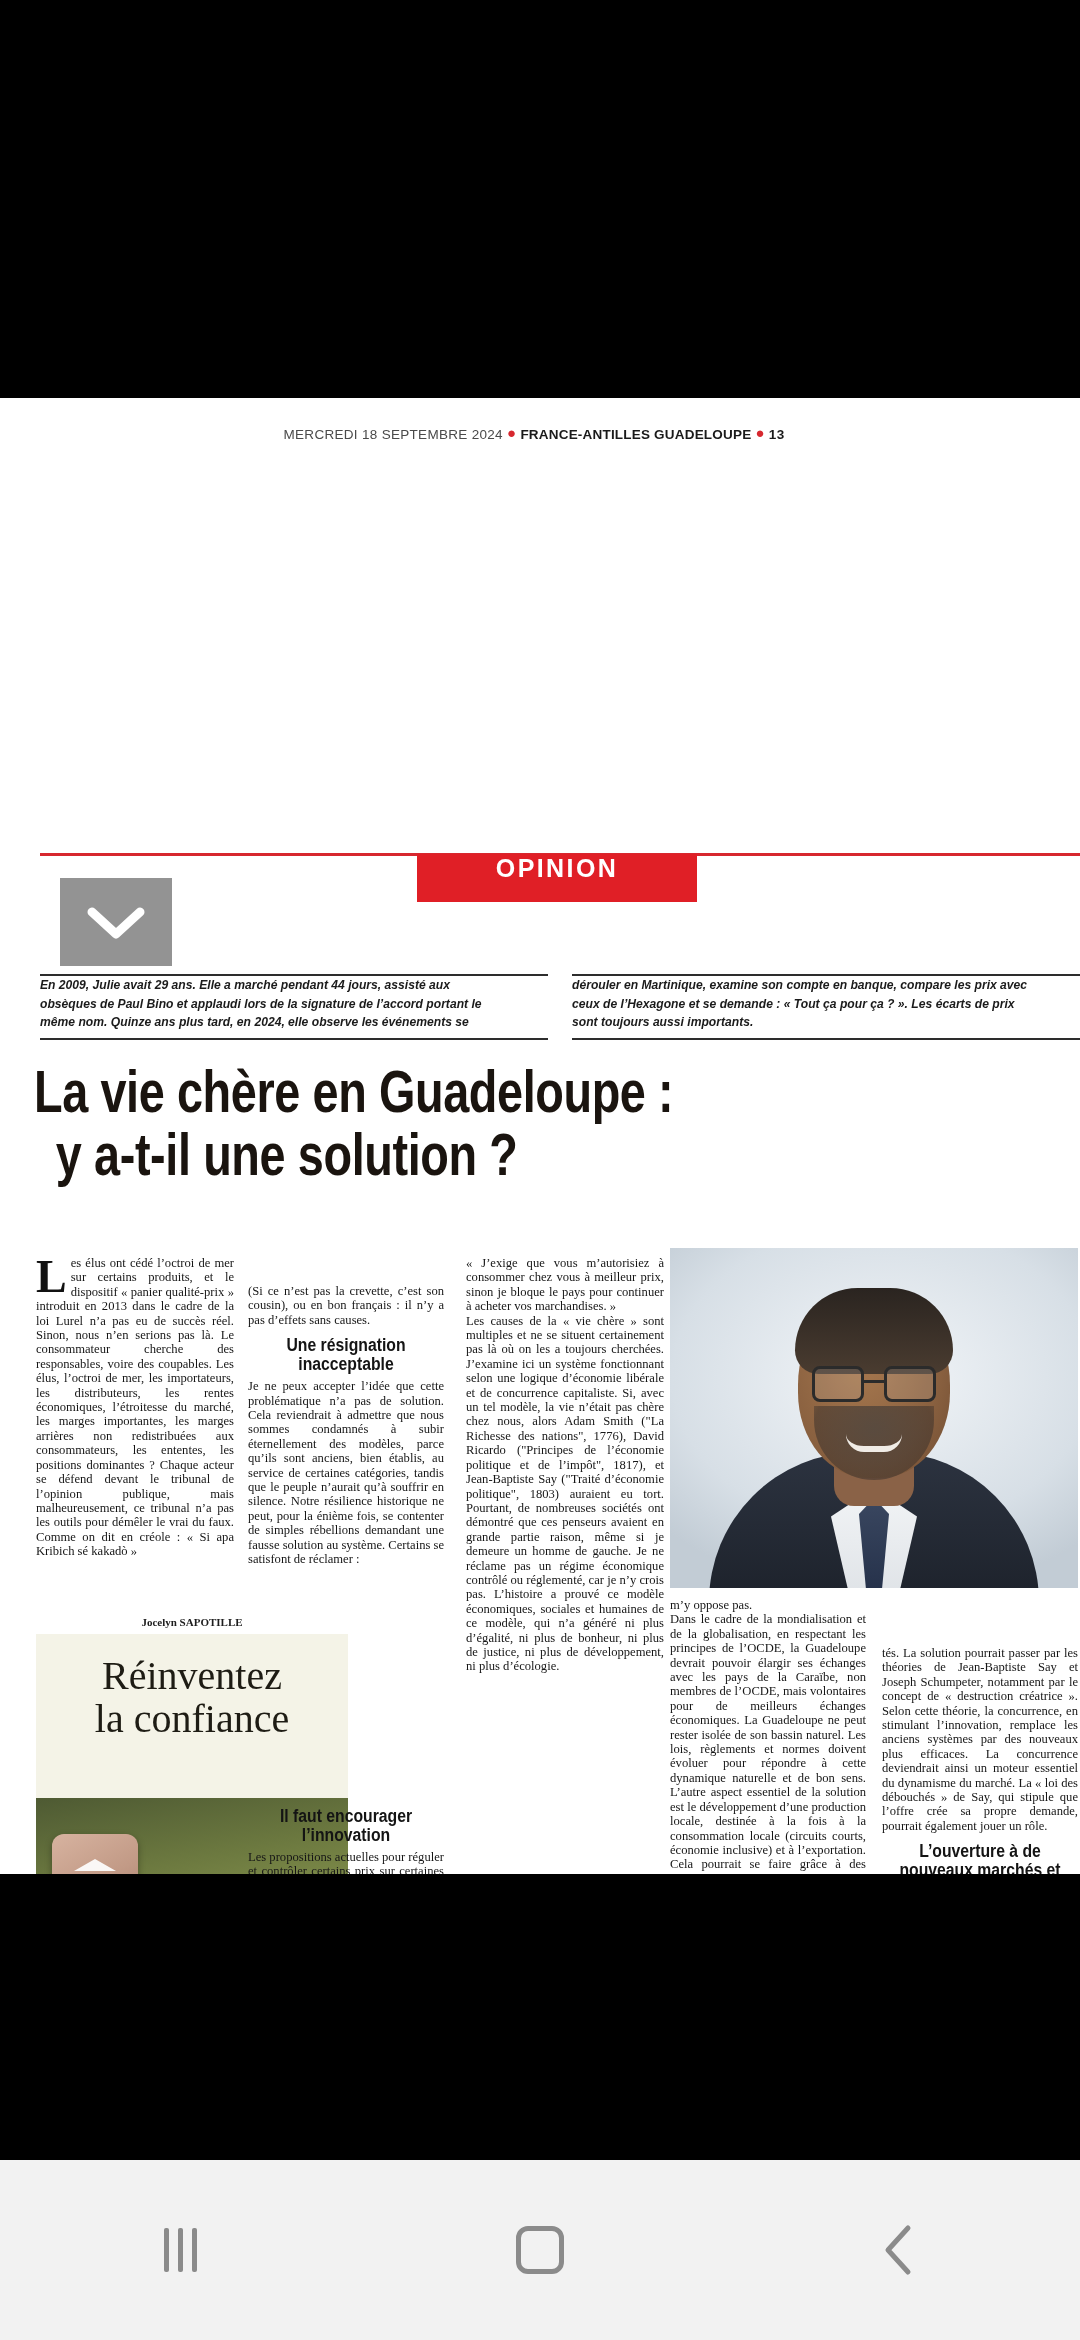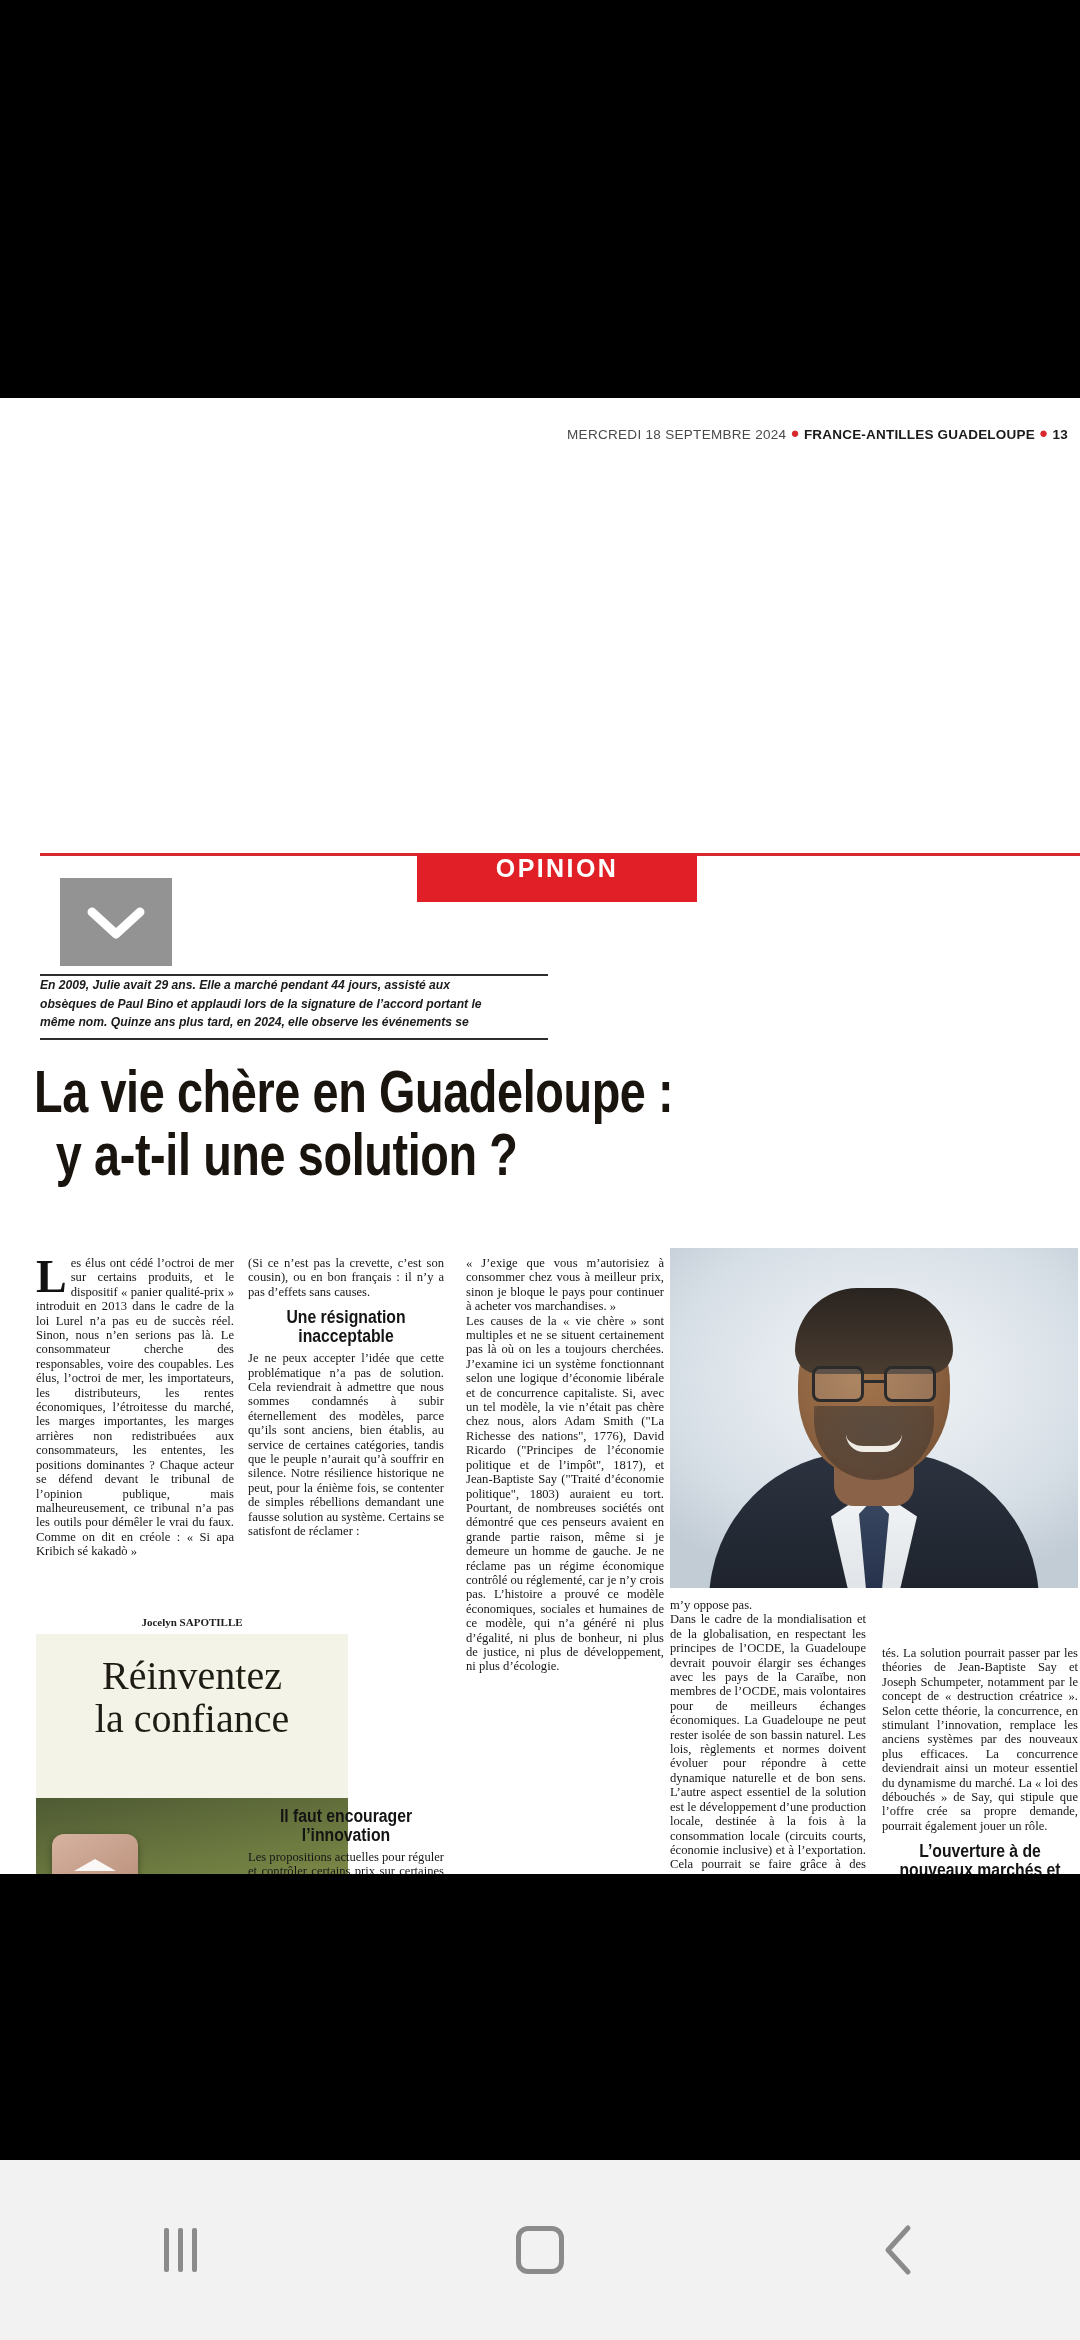--- a/index.html
+++ b/index.html
@@ -15,21 +15,21 @@
   #page {
     position: absolute;
     left: 0; top: 398px;
     width: 1080px; height: 1476px;
     background: #ffffff;
   }
 
   
   .masthead {
     position: absolute; left: 0; top: 26px; width: 1080px;
-    text-align: right; padding-right: 12px;
+    text-align: center; padding-right: 12px;
     font-size: 13.5px; letter-spacing: .3px; color: #2a2a2a;
     white-space: nowrap;
   }
   .masthead .mh-date { font-weight: 400; color: #4a4a4a; }
   .masthead .mh-dot { color: #d7282f; font-size: 15px; vertical-align: 1px; }
   .masthead .mh-title { font-weight: 700; color: #1a1a1a; letter-spacing: .2px; }
   .masthead .mh-page { font-weight: 700; color: #1a1a1a; }
 
   .rule-red {
     position: absolute; left: 40px; top: 455px; width: 1040px; height: 3px;
@@ -95,21 +95,21 @@
     font-size: 12.6px;
     line-height: 14.4px;
     text-align: justify;
     color: #161616;
     -webkit-hyphens: auto; hyphens: auto;
   }
   .col p { margin: 0; text-indent: 0; }
   .col p + p { margin-top: 0; }
 
   #col1 { left: 36px;  top: 858px; width: 198px; }
-  #col2 { left: 248px; top: 858px; width: 196px; }
+  #col2 { left: 248px; top: 886px; width: 196px; }
   #col3 { left: 458px; top: 858px; width: 198px; margin-left: 8px; }
   #col4b { left: 670px; top: 1160px; width: 196px; }
   #col5b { left: 882px; top: 1160px; width: 196px; }
 
   .drop {
     float: left;
     font-family: "Liberation Serif", serif;
     font-weight: 700;
     font-size: 46px;
     line-height: 38px;
@@ -288,20 +288,23 @@
     </div>
 
     <div class="rule-red"></div>
 
     <div class="opinion-tab">
       <span>OPINION</span>
     </div>
 
     <div class="chapo" id="chapo-left">
       <p>En 2009, Julie avait 29 ans. Elle a marché pendant 44 jours, assisté aux obsèques de Paul Bino et applaudi lors de la signature de l’accord portant le même nom. Quinze ans plus tard, en 2024, elle observe les événements se</p>
+    </div>
+    <div class="chapo" id="chapo-right">
+      <p>dérouler en Martinique, examine son compte en banque, compare les prix avec ceux de l’Hexagone et se demande : « Tout ça pour ça ? ». Les écarts de prix sont toujours aussi importants.</p>
     </div>
 
     <div class="headline">
       <span class="hl">La vie chère en Guadeloupe :</span>
       <span class="hl hl2">y a-t-il une solution ?</span>
     </div>
 
     <div class="col" id="col1">
       <span class="drop">L</span>
       <p>es élus ont cédé l’octroi de mer sur certains produits, et le dispositif « panier qualité-prix » introduit en 2013 dans le cadre de la loi Lurel n’a pas eu de succès réel. Sinon, nous n’en serions pas là. Le consommateur cherche des responsables, voire des coupables. Les élus, l’octroi de mer, les importateurs, les distributeurs, les rentes économiques, l’étroitesse du marché, les marges importantes, les marges arrières non redistribuées aux consommateurs, les ententes, les positions dominantes ? Chaque acteur se défend devant le tribunal de l’opinion publique, mais malheureusement, ce tribunal n’a pas les outils pour démêler le vrai du faux. Comme on dit en créole : « Si apa Kribich sé kakadò »</p>

